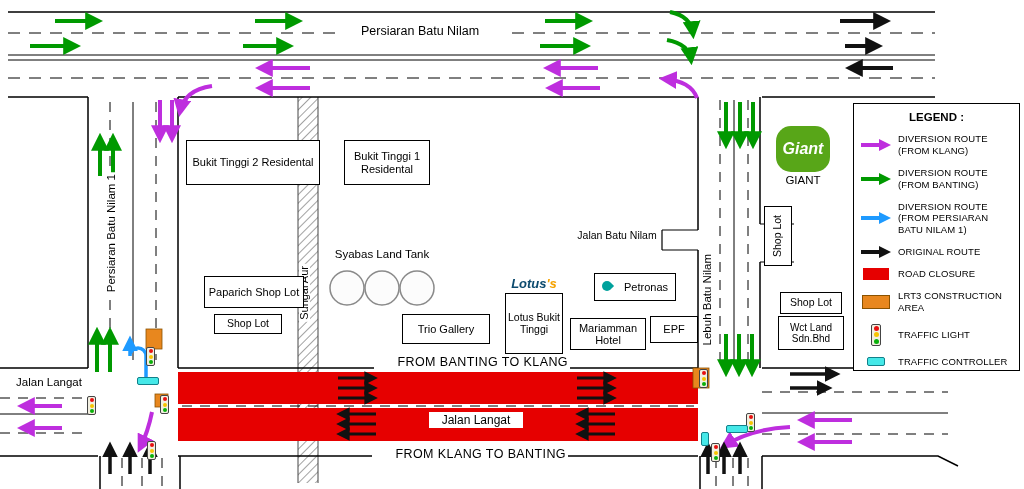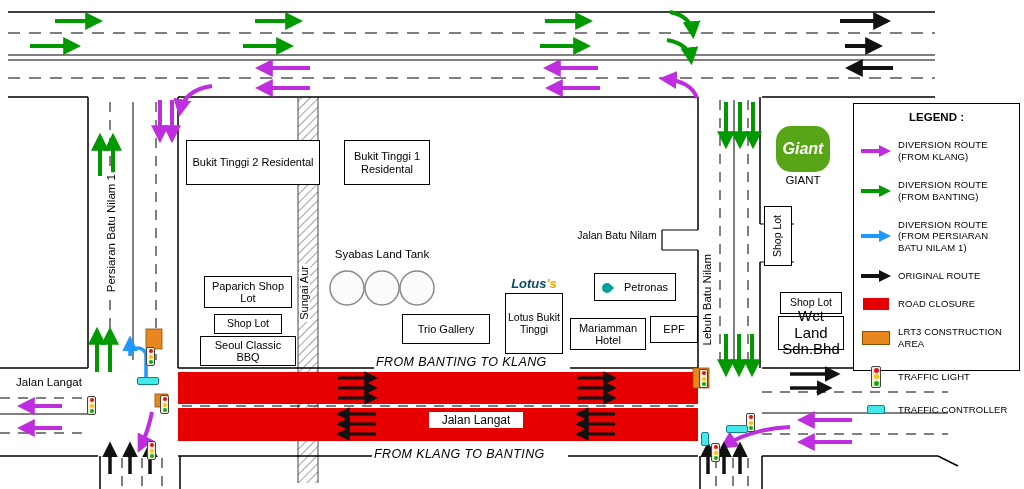--- a/index.html
+++ b/index.html
@@ -7,44 +7,44 @@
          font-family:"Liberation Sans",sans-serif;color:#000;}
   #map-svg{position:absolute;left:0;top:0;}
   .box{position:absolute;box-sizing:border-box;background:#fff;border:1px solid #000;
        display:flex;align-items:center;justify-content:center;text-align:center;
        font-size:11px;line-height:1.12;padding:2px;}
   .plain{position:absolute;box-sizing:border-box;text-align:center;font-size:11.5px;line-height:1.1;}
   .roadlabel{position:absolute;background:#fff;text-align:center;font-size:12.5px;padding:1px 2px;box-sizing:border-box;}
   .vlabel{position:absolute;writing-mode:vertical-rl;transform:rotate(180deg);
           font-size:11.5px;background:#fff;padding:2px 0;line-height:1;}
   .vtext{writing-mode:vertical-rl;transform:rotate(180deg);font-size:10.5px;}
-  .banner{position:absolute;background:#fff;text-align:left;font-size:12.5px;font-weight:500;
-          letter-spacing:.4px;padding:1px 2px;box-sizing:border-box;font-style:italic;}
+  .banner{position:absolute;background:#fff;text-align:right;font-size:12.5px;font-weight:500;
+          letter-spacing:.4px;padding:1px 2px;box-sizing:border-box;}
   .closure-label{position:absolute;background:#fff;text-align:center;font-size:12px;padding:1px 3px;box-sizing:border-box;}
   .giant{position:absolute;background:#58A618;border-radius:15px;display:flex;align-items:center;justify-content:center;
          color:#fff;font-style:italic;font-weight:bold;font-size:16px;}
   .tlight{background:#f2efe0;border:1px solid #444;border-radius:2px;display:flex;flex-direction:column;
           align-items:center;justify-content:space-evenly;box-sizing:border-box;}
   .tlight i{display:block;border-radius:50%;}
   .tl-map{position:absolute;width:9px;height:19px;}
   .tl-map i{width:4px;height:4px;}
   .tl-legend{width:10px;height:22px;}
   .tl-legend i{width:5px;height:5px;}
   .dot-r{background:#e81010}.dot-y{background:#f7c400}.dot-g{background:#0ab00a}
   .tc{position:absolute;background:#45E8E8;border:1px solid #12808a;border-radius:2px;box-sizing:border-box;}
   .tc-legend{position:static;width:18px;height:9px;display:inline-block;}
   .lotus-logo{position:absolute;text-align:center;font-size:13px;font-weight:bold;font-style:italic;}
   .lotus-main{color:#0c4a6e;}
   .lotus-suffix{color:#F5A200;}
-  .petro-row{display:flex;align-items:flex-end;gap:12px;}
+  .petro-row{display:flex;align-items:flex-start;gap:12px;}
   .petro-drop{width:10px;height:10px;background:#00A19C;border-radius:50% 0 50% 50%;transform:rotate(45deg);display:inline-block;}
   #legend{position:absolute;left:853px;top:103px;width:167px;height:268px;background:#fff;
           border:1.5px solid #000;padding:5px 6px;box-sizing:border-box;}
   .ltitle{font-size:11.5px;font-weight:bold;text-align:center;margin:2px 0 6px 0;}
-  .lrow{display:flex;align-items:center;gap:6px;margin:16px 0;}
+  .lrow{display:flex;align-items:center;gap:6px;margin:10px 0;}
   .licon{width:32px;flex:0 0 32px;display:flex;justify-content:center;align-items:center;}
   .ltext{font-size:9.5px;line-height:1.25;letter-spacing:.1px;}
   .swatch{width:26px;height:12px;display:inline-block;}
 </style>
 </head>
 <body>
 
 <div id="stage">
 
   <svg id="map-svg" width="1024" height="489" viewBox="0 0 1024 489">
@@ -170,36 +170,36 @@
         <path stroke-width="3" d="M615,434 H579"></path>
     </g>
 
     <g stroke="#8a8a8a" stroke-width="1.5" fill="#fcfcfc">
       <circle cx="347" cy="288" r="17"></circle>
         <circle cx="382" cy="288" r="17"></circle>
         <circle cx="417" cy="288" r="17"></circle>
     </g>
   </svg>
 
+  <div class="roadlabel" style="left:336px;top:23px;width:168px">Persiaran Batu Nilam</div>
   <div class="vlabel" style="left:106px;top:172px">Persiaran Batu Nilam 1</div>
   <div class="vlabel" style="left:702px;top:252px">Lebuh Batu Nilam</div>
   <div class="vlabel" style="left:299px;top:264px;font-size:11px">Sungai Aur</div>
   <div class="plain" style="left:10px;top:376px;width:78px;font-size:11.5px">Jalan Langat</div>
   <div class="plain" style="left:574px;top:230px;width:86px;font-size:10.5px">Jalan Batu Nilam</div>
 
   <div class="banner" style="left:374px;top:354px;width:196px">FROM BANTING TO KLANG</div>
   <div class="closure-label" style="left:429px;top:412px;width:94px">Jalan Langat</div>
   <div class="banner" style="left:372px;top:446px;width:196px">FROM KLANG TO BANTING</div>
 
   <div class="box" style="left:186px;top:140px;width:134px;height:45px">Bukit Tinggi 2 Residental</div>
   <div class="box" style="left:344px;top:140px;width:86px;height:45px">Bukit Tinggi 1 Residental</div>
   <div class="plain" style="left:326px;top:248px;width:112px">Syabas Land Tank</div>
-  <div class="box" style="left:204px;top:276px;width:88px;height:32px">Paparich Shop Lot</div>
+  <div class="box" style="left:204px;top:276px;width:100px;height:32px">Paparich Shop Lot</div>
   <div class="box" style="left:214px;top:314px;width:68px;height:20px;font-size:10.5px">Shop Lot</div>
-  <div class="box" style="left:200px;top:336px;width:96px;height:30px">Seoul Classic BBQ</div>
   <div class="box" style="left:402px;top:314px;width:88px;height:30px">Trio Gallery</div>
 
   <div class="lotus-logo" style="left:504px;top:276px;width:60px">
     <span class="lotus-main">Lotus</span><span class="lotus-suffix">'s</span>
   </div>
   <div class="box" style="left:505px;top:293px;width:58px;height:61px;font-size:10.5px">Lotus Bukit Tinggi</div>
 
   <div class="box" style="left:594px;top:273px;width:82px;height:28px">
     <span class="petro-row">
       <span class="petro-drop"></span>
@@ -207,21 +207,21 @@
     </span>
   </div>
 
   <div class="box" style="left:570px;top:318px;width:76px;height:32px">Mariamman Hotel</div>
   <div class="box" style="left:650px;top:316px;width:48px;height:27px">EPF</div>
 
   <div class="box" style="left:764px;top:206px;width:28px;height:60px">
     <span class="vtext">Shop Lot</span>
   </div>
   <div class="box" style="left:780px;top:292px;width:62px;height:22px;font-size:10.5px">Shop Lot</div>
-  <div class="box" style="left:778px;top:316px;width:66px;height:34px;font-size:15px">Wct Land Sdn.Bhd</div>
+  <div class="box" style="left:778px;top:316px;width:66px;height:34px;font-size:10px">Wct Land Sdn.Bhd</div>
 
   <div class="giant" style="left:776px;top:126px;width:54px;height:46px">Giant</div>
   <div class="plain" style="left:776px;top:174px;width:54px;font-weight:500">GIANT</div>
 
   <div class="tlight tl-map" style="left:146px;top:347px">
       <i class="dot-r"></i>
       <i class="dot-y"></i>
       <i class="dot-g"></i>
     </div>
   <div class="tlight tl-map" style="left:87px;top:396px">

